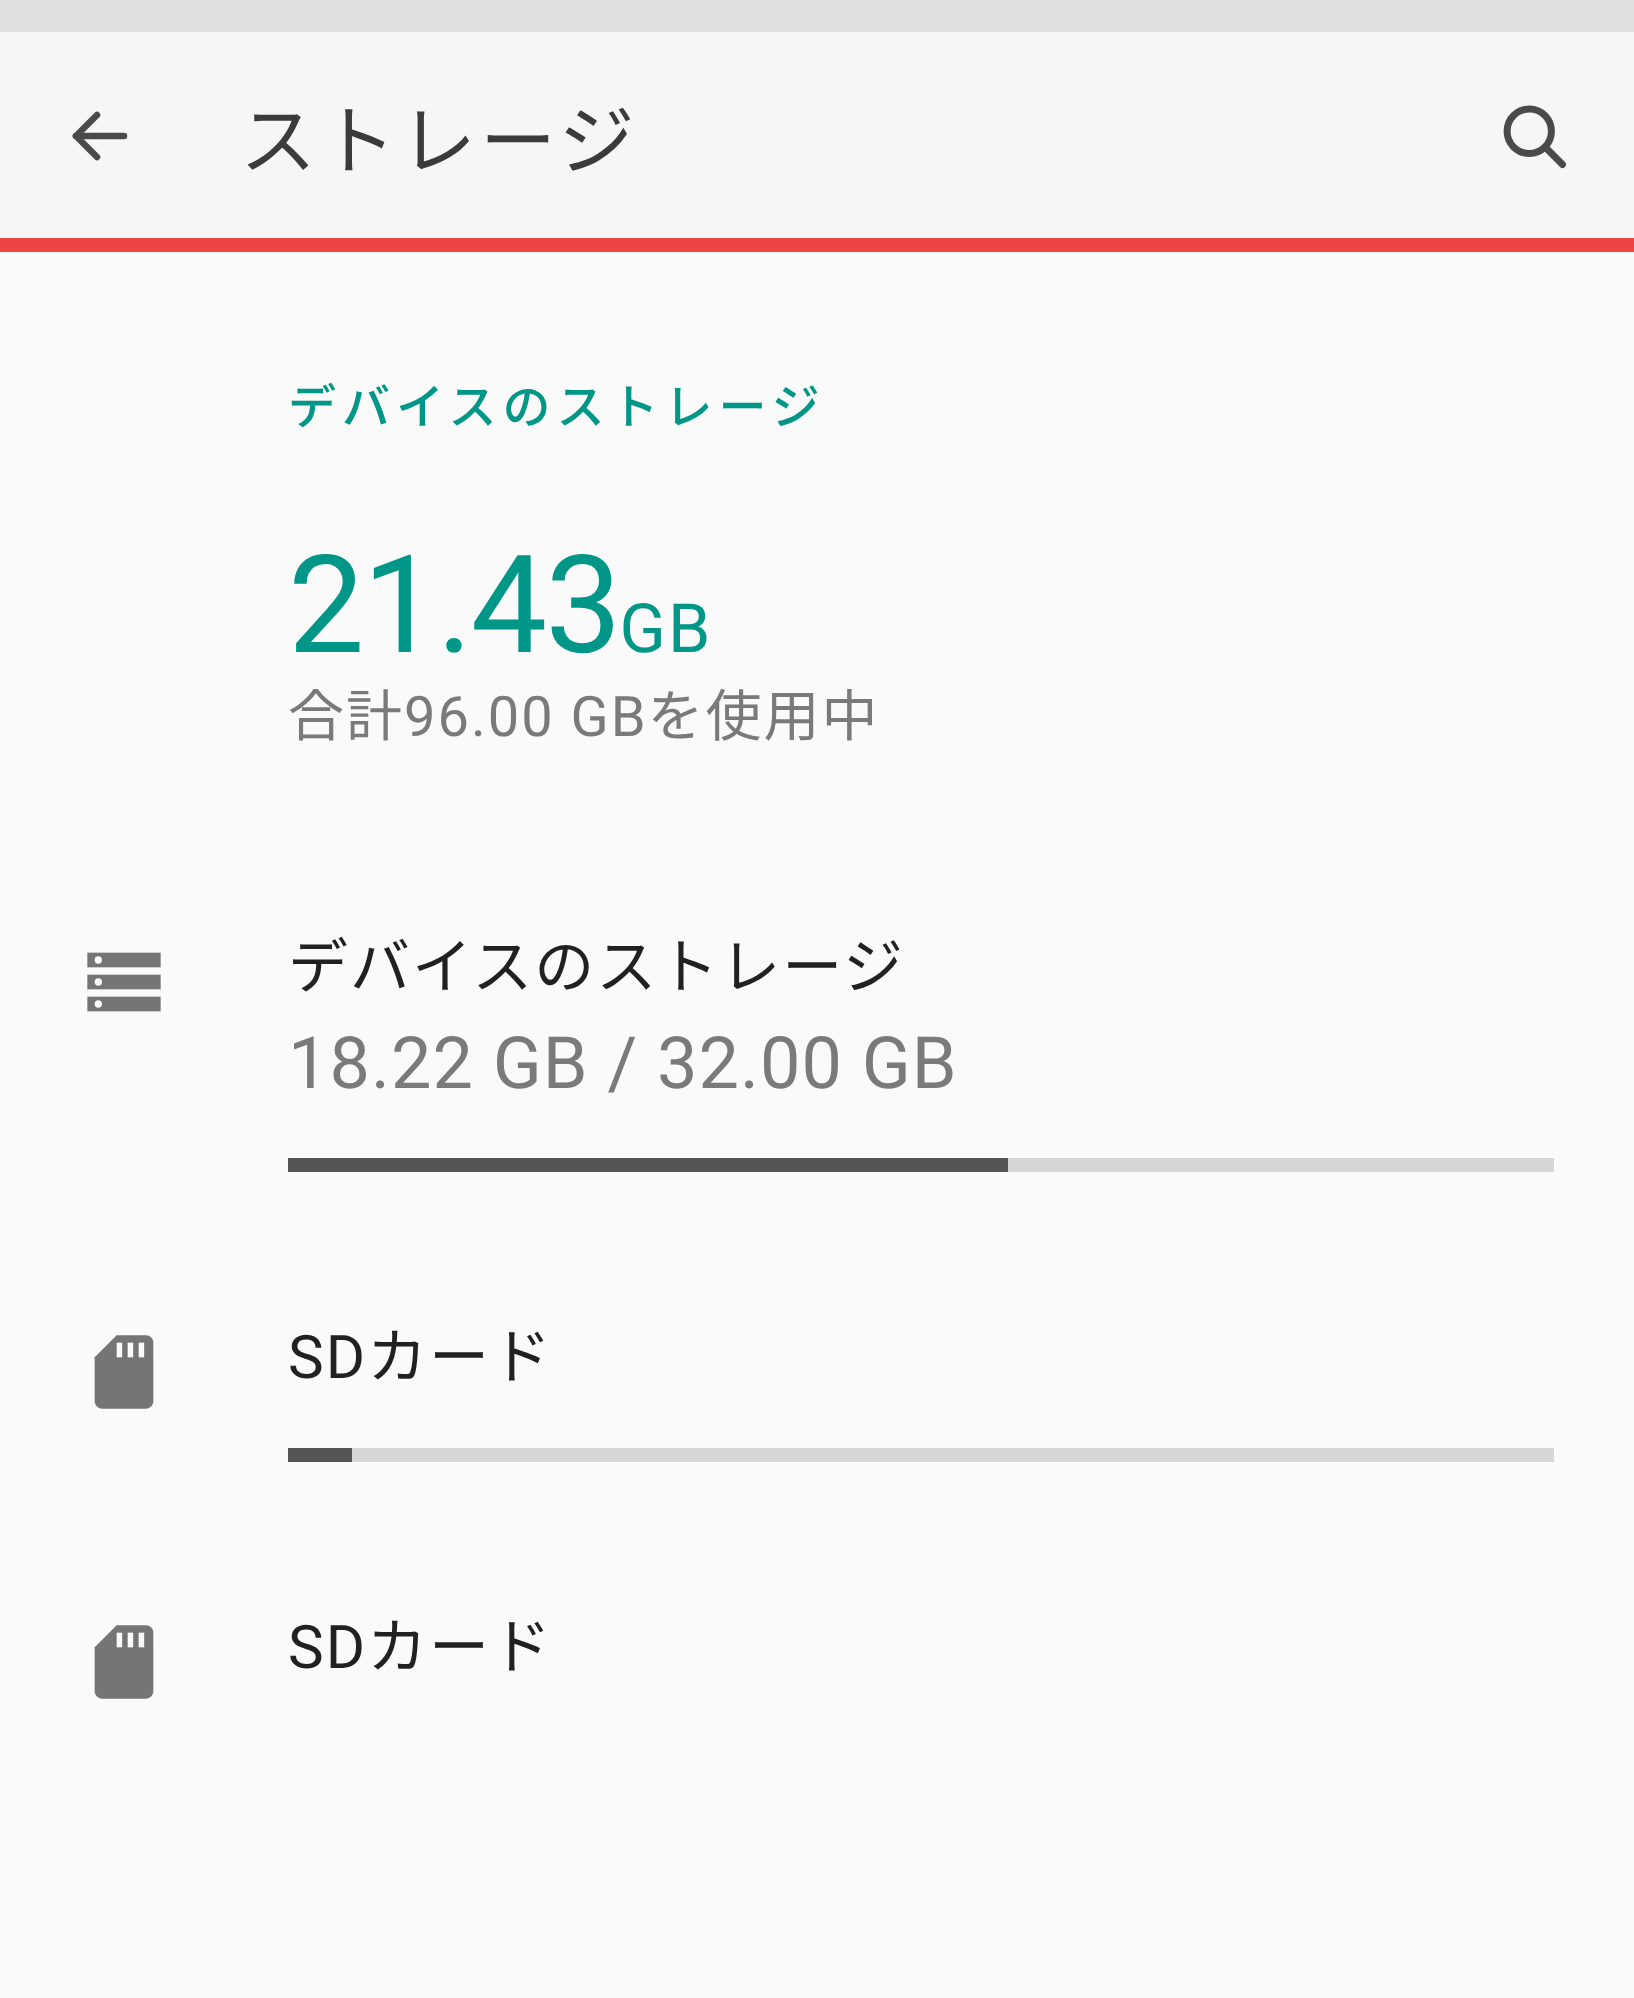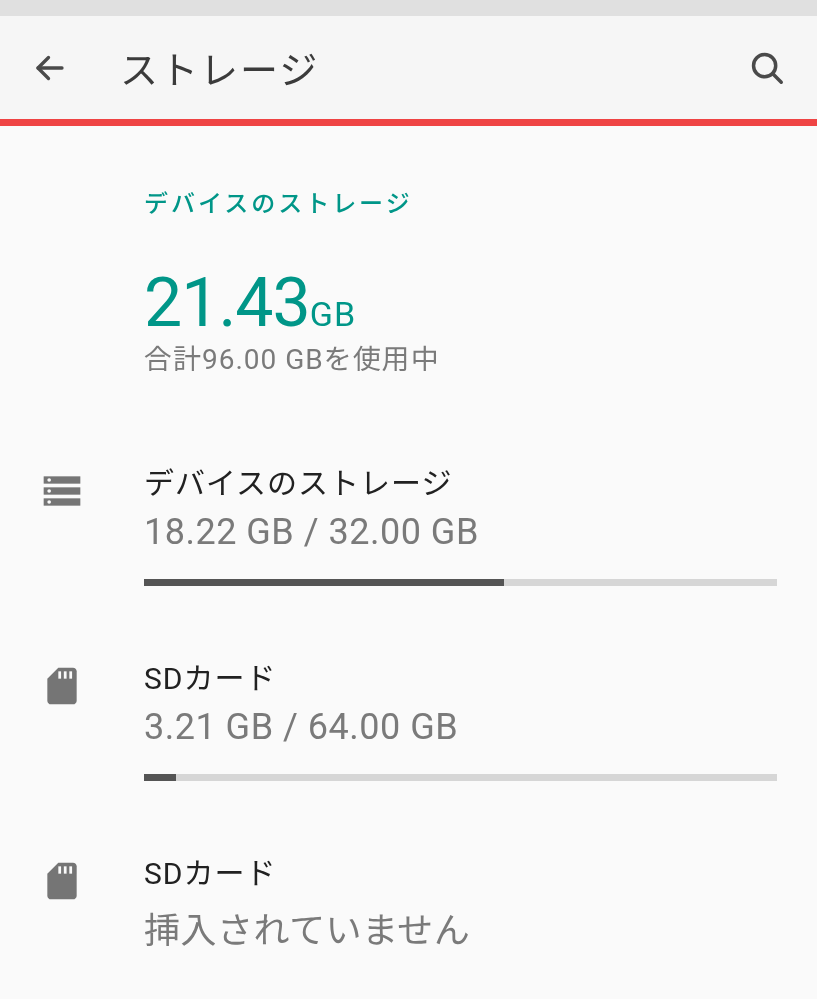--- a/index.html
+++ b/index.html
@@ -174,31 +174,29 @@
   <div class="storage-row">
     <div class="row-icon">
       <svg width="44" height="44" viewBox="0 0 24 24" fill="currentColor">
         <path d="M18 2h-8L4 8v12c0 1.1.9 2 2 2h12c1.1 0 2-.9 2-2V4c0-1.1-.9-2-2-2z"></path>
         <rect x="10" y="4" width="1.5" height="4" fill="#fafafa"></rect>
         <rect x="13" y="4" width="1.5" height="4" fill="#fafafa"></rect>
         <rect x="16" y="4" width="1.5" height="4" fill="#fafafa"></rect>
       </svg>
     </div>
     <div class="row-title">SDカード</div>
-    <div class="row-sub">3.21 GB / 64.00 GB</div>
     <div class="progress-bar">
       <div class="progress-fill" style="width:5%"></div>
     </div>
   </div>
 
   <div class="storage-row">
     <div class="row-icon">
       <svg width="44" height="44" viewBox="0 0 24 24" fill="currentColor">
         <path d="M18 2h-8L4 8v12c0 1.1.9 2 2 2h12c1.1 0 2-.9 2-2V4c0-1.1-.9-2-2-2z"></path>
         <rect x="10" y="4" width="1.5" height="4" fill="#fafafa"></rect>
         <rect x="13" y="4" width="1.5" height="4" fill="#fafafa"></rect>
         <rect x="16" y="4" width="1.5" height="4" fill="#fafafa"></rect>
       </svg>
     </div>
     <div class="row-title">SDカード</div>
-    <div class="row-sub">挿入されていません</div>
   </div>
 </div>
 
 </body></html>

